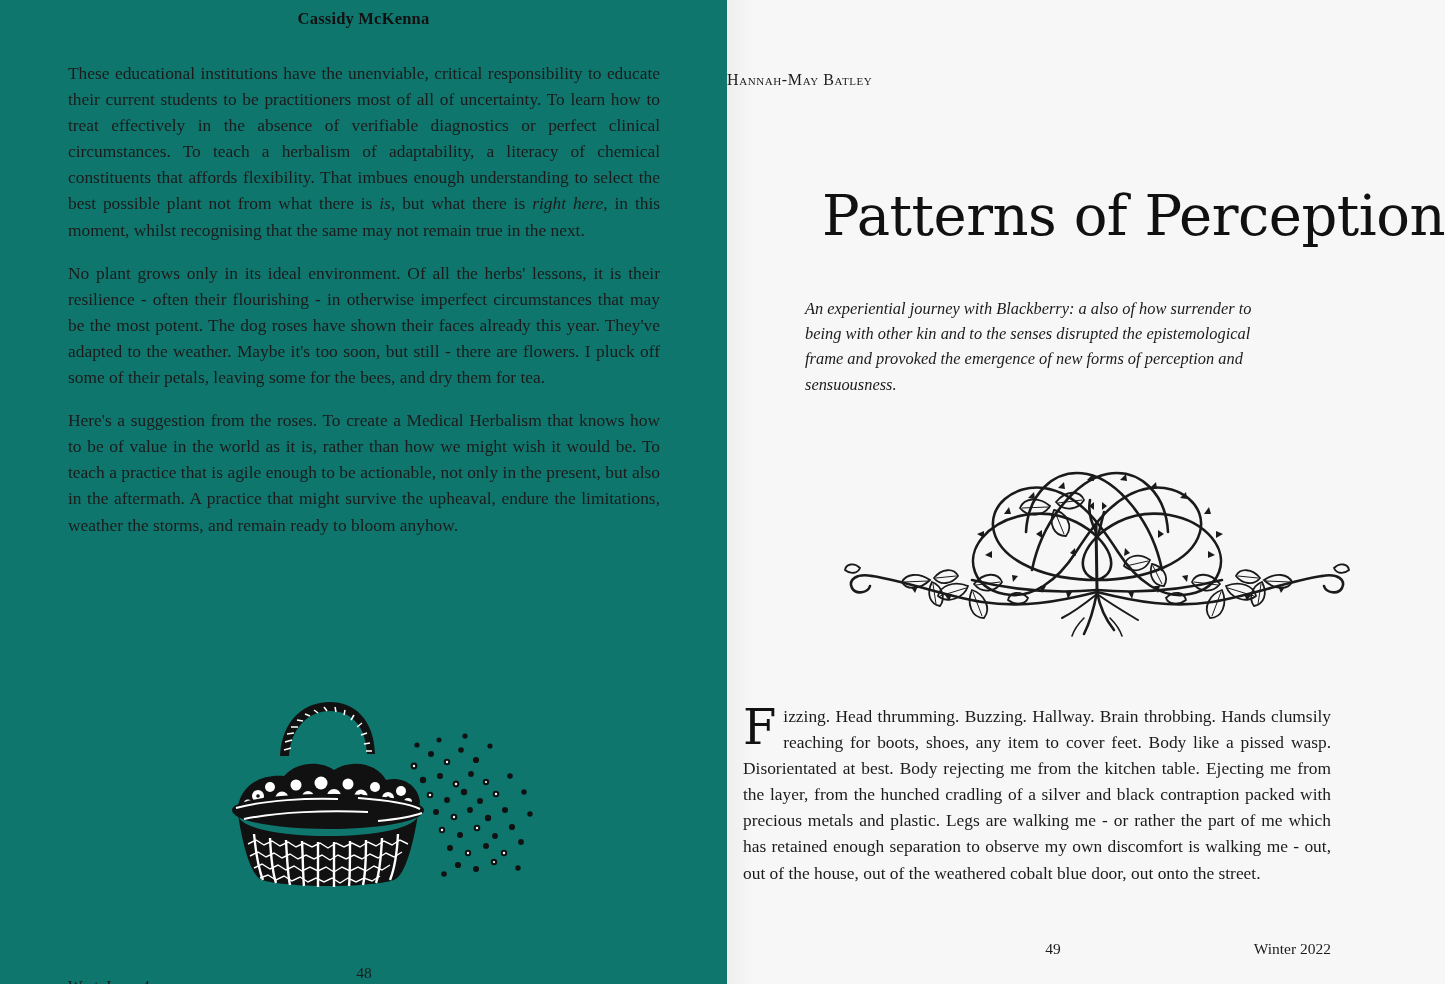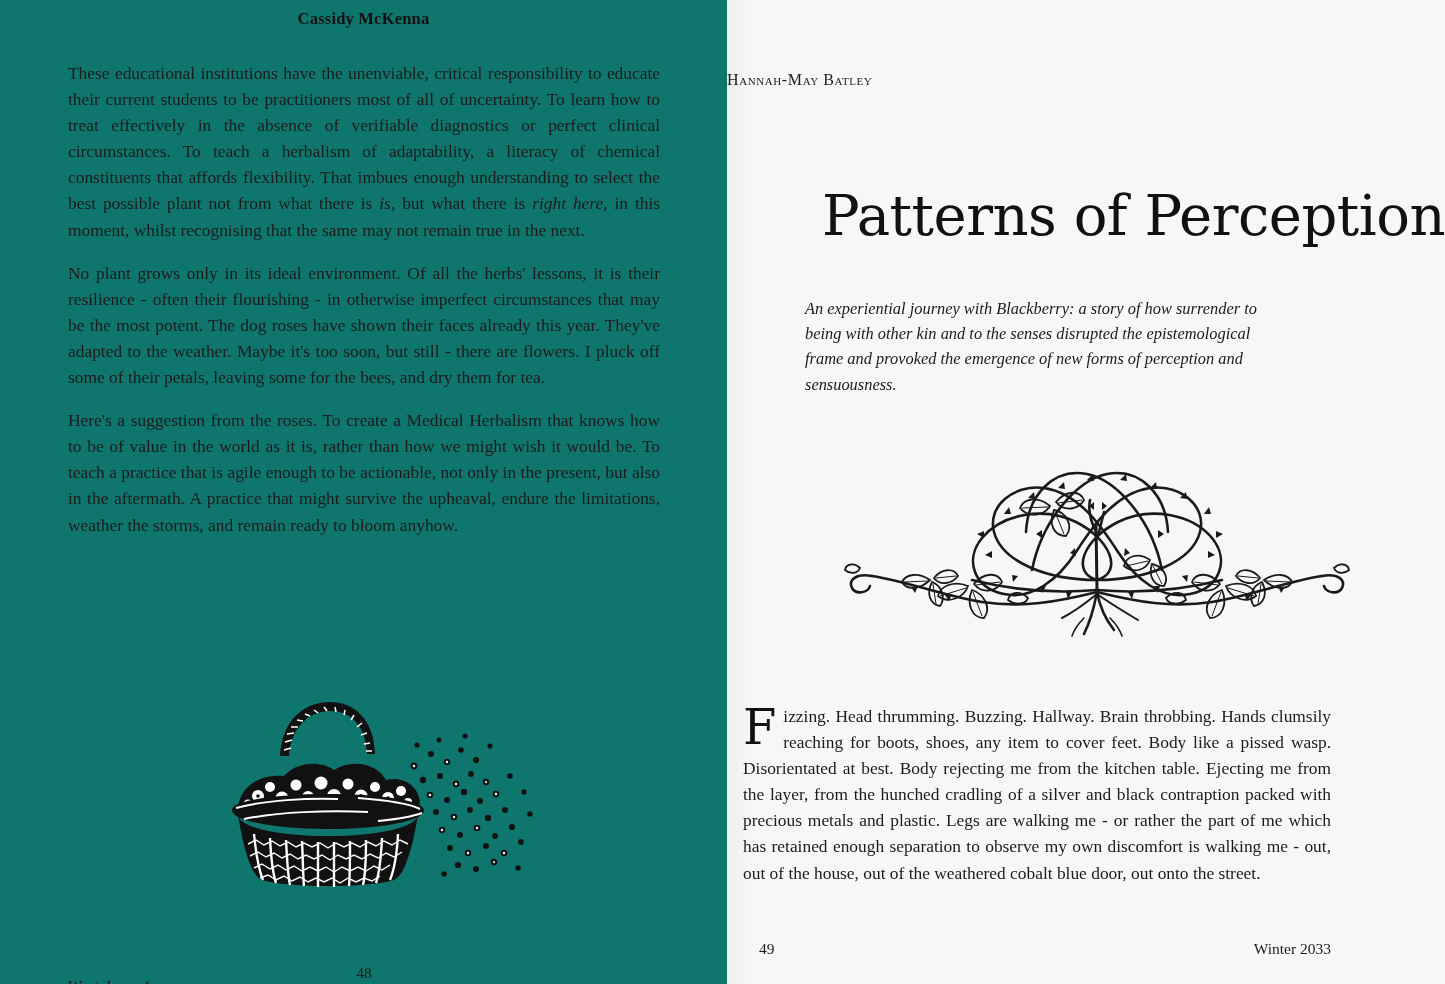--- a/index.html
+++ b/index.html
@@ -164,21 +164,21 @@
   .footer-right {
     position: absolute;
     bottom: 24px;
     left: 16px;
     width: 588px;
     font-size: 15.5px;
     color: #1b1b1b;
     height: 20px;
   }
   .footer-right .folio {
-    position: absolute; left: 16px; top: 0; width: 588px; text-align: left;
+    position: absolute; left: 16px; top: 0; width: 588px; text-align: center;
   }
   .footer-right .season {
     position: absolute; right: 0; top: 0;
   }
 
   .gutter-shadow {
     position: absolute;
     left: 727px;
     top: 0;
     width: 26px;
@@ -359,21 +359,21 @@
       <span class="folio">48</span>
     </div>
   </div>
 
   <div class="page page-right">
 
     <div class="byline">Hannah-May Batley</div>
 
     <h1 class="article-title">Patterns of Perception</h1>
 
-    <div class="standfirst">An experiential journey with Blackberry: a story of how surrender to being with other kin and to the senses disrupted the epistemological frame and provoked the emergence of new forms of perception and sensuousness.</div>
+    <div class="standfirst">An experiential journey with Blackberry: a also of how surrender to being with other kin and to the senses disrupted the epistemological frame and provoked the emergence of new forms of perception and sensuousness.</div>
 
     <div class="bramble-wrap">
       <svg viewBox="0 0 530 200" xmlns="http://www.w3.org/2000/svg" aria-hidden="true">
         <g fill="none" stroke="#1a1a1a" stroke-width="2.6" stroke-linecap="round">
 
           <path d="M265 140 C215 140 170 122 162 92 C155 66 182 44 212 48 C246 53 268 84 286 112 C304 140 330 160 358 154 C388 148 398 120 380 98 C360 74 318 66 286 82 C252 99 238 132 265 140 Z"></path>
           <path d="M265 140 C315 140 360 122 368 92 C375 66 348 44 318 48 C284 53 262 84 244 112 C226 140 200 160 172 154 C142 148 132 120 150 98 C170 74 212 66 244 82 C278 99 292 132 265 140 Z"></path>
 
           <path d="M200 130 C210 80 245 40 275 34 C308 28 334 54 336 92"></path>
           <path d="M330 130 C320 80 285 40 255 34 C222 28 196 54 194 92"></path>
@@ -481,18 +481,18 @@
         </g>
       </svg>
     </div>
 
     <div class="col-right">
       <p class="bodytext dropcap-para"><span class="dropcap">F</span><span>izzing. Head thrumming. Buzzing. Hallway. Brain throbbing. Hands clumsily reaching for boots, shoes, any item to cover feet. Body like a pissed wasp. Disorientated at best. Body rejecting me from the kitchen table. Ejecting me from the layer, from the hunched cradling of a silver and black contraption packed with precious metals and plastic. Legs are walking me - or rather the part of me which has retained enough separation to observe my own discomfort is walking me - out, out of the house, out of the weathered cobalt blue door, out onto the street.</span></p>
     </div>
 
     <div class="footer-right">
       <span class="folio">49</span>
-      <span class="season">Winter 2033</span>
+      <span class="season">Winter 2022</span>
     </div>
   </div>
 
   <div class="gutter-shadow"></div>
 </div>
 
 </body></html>

